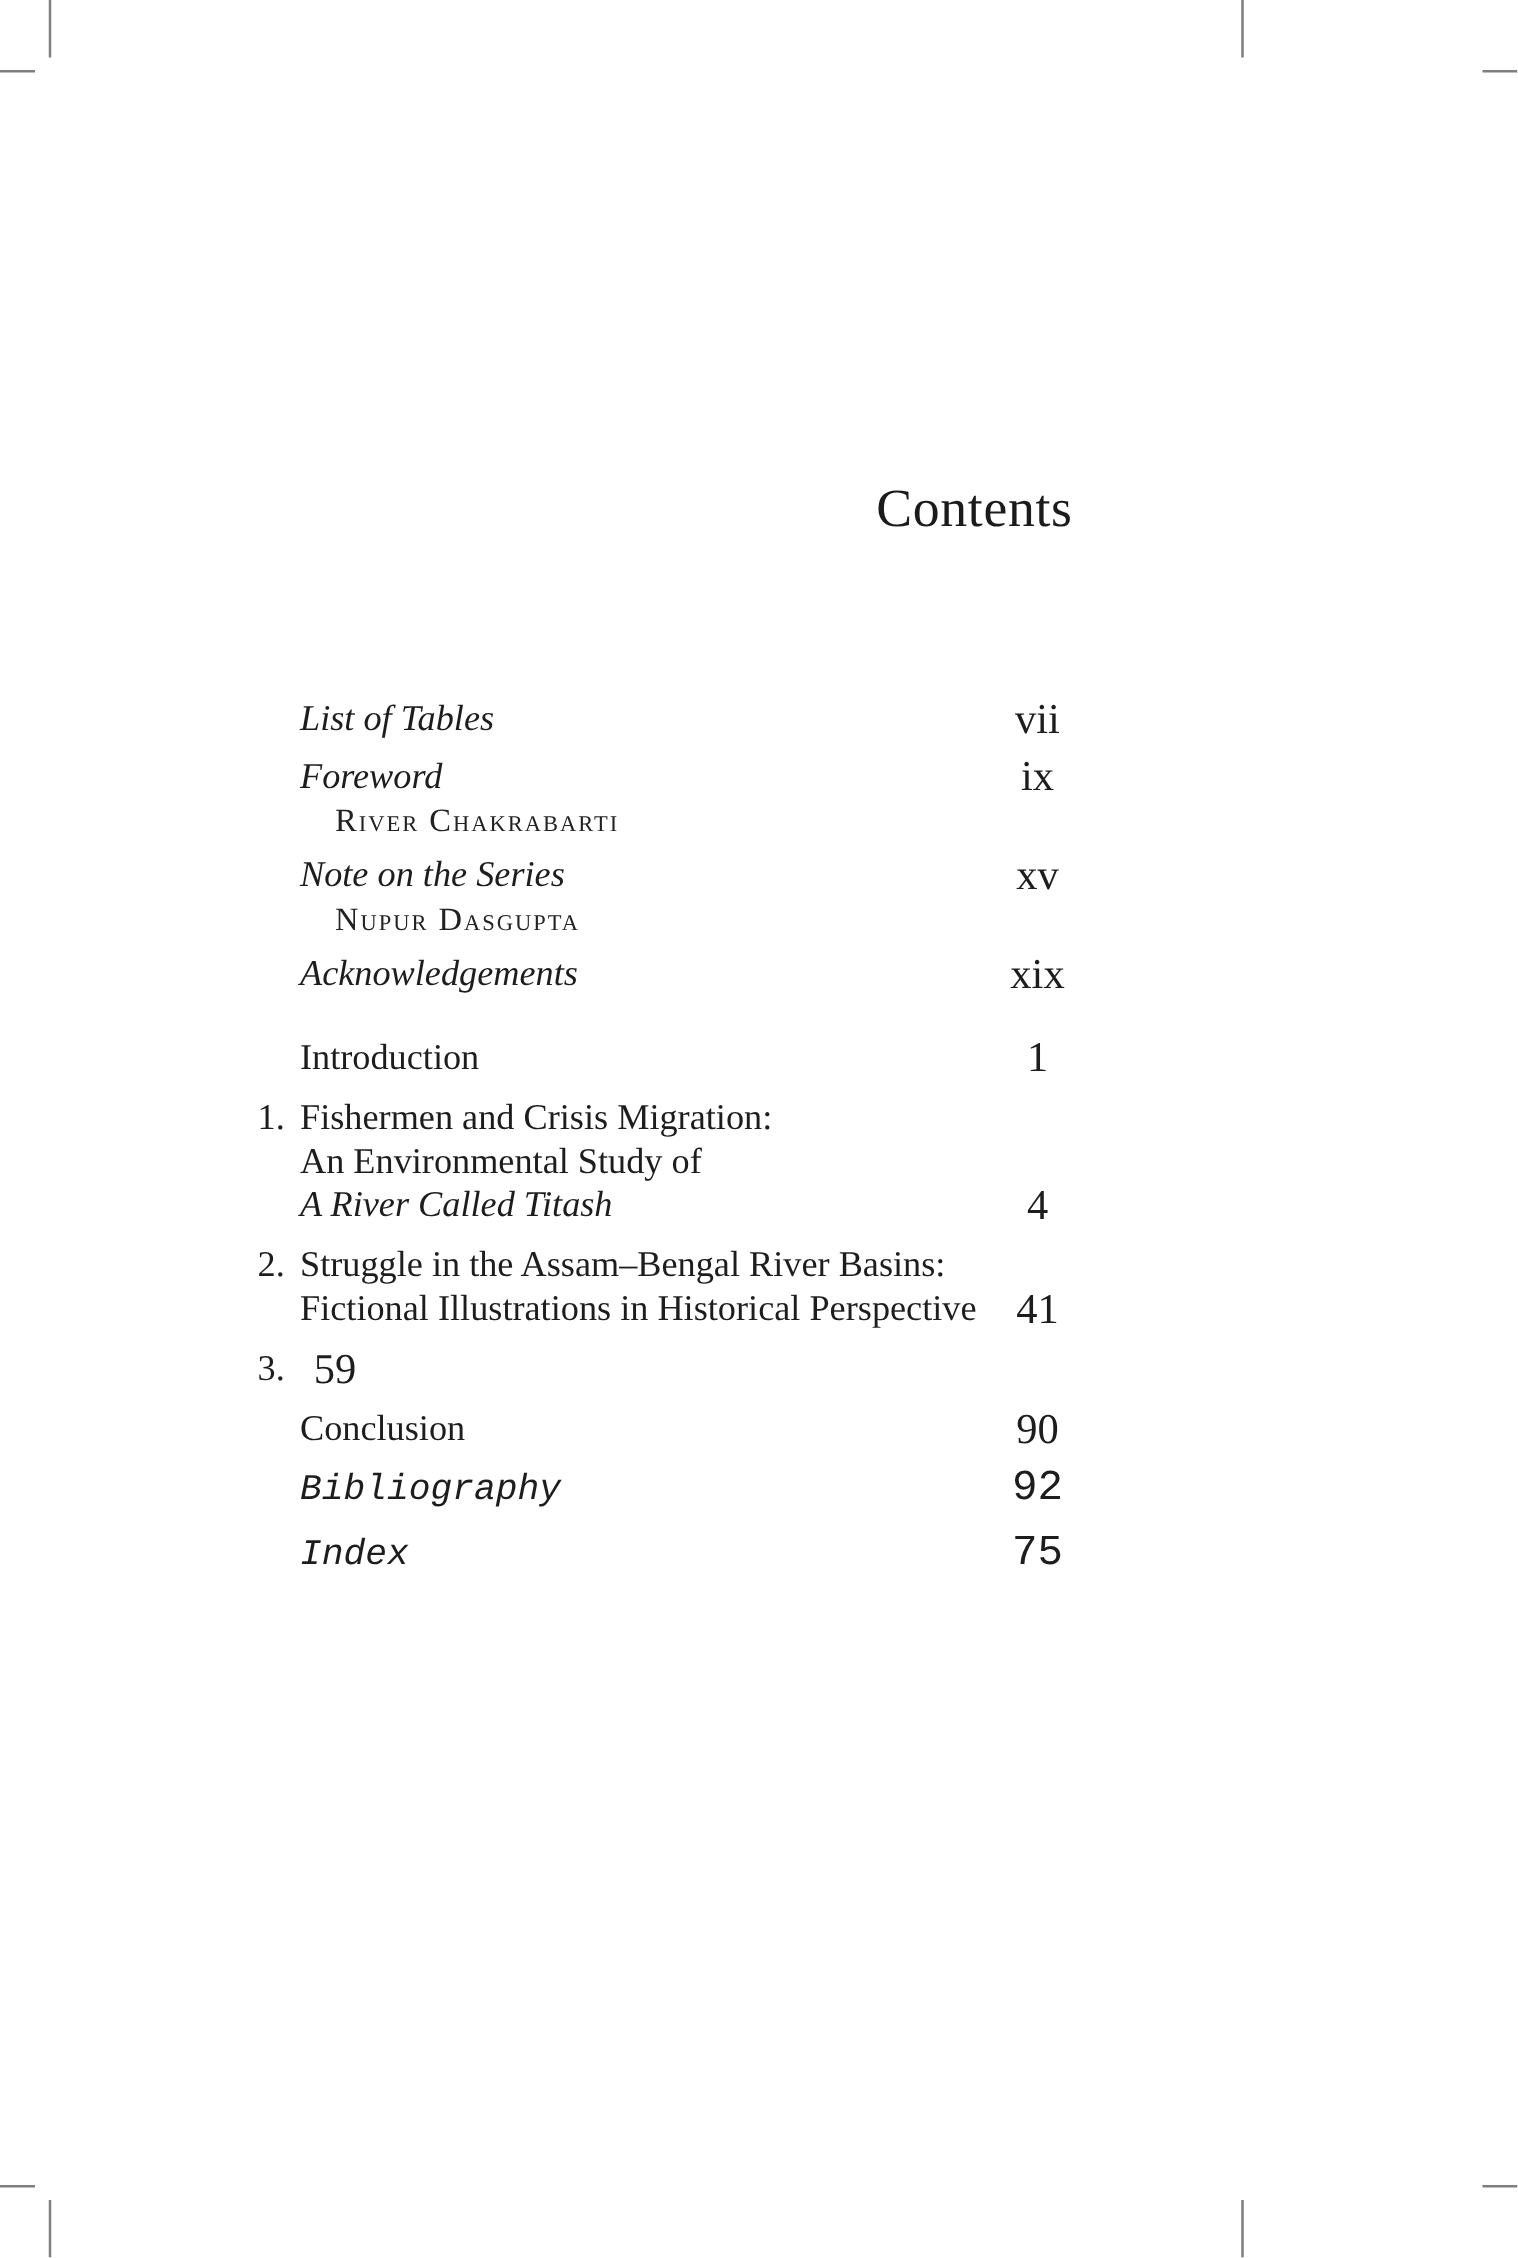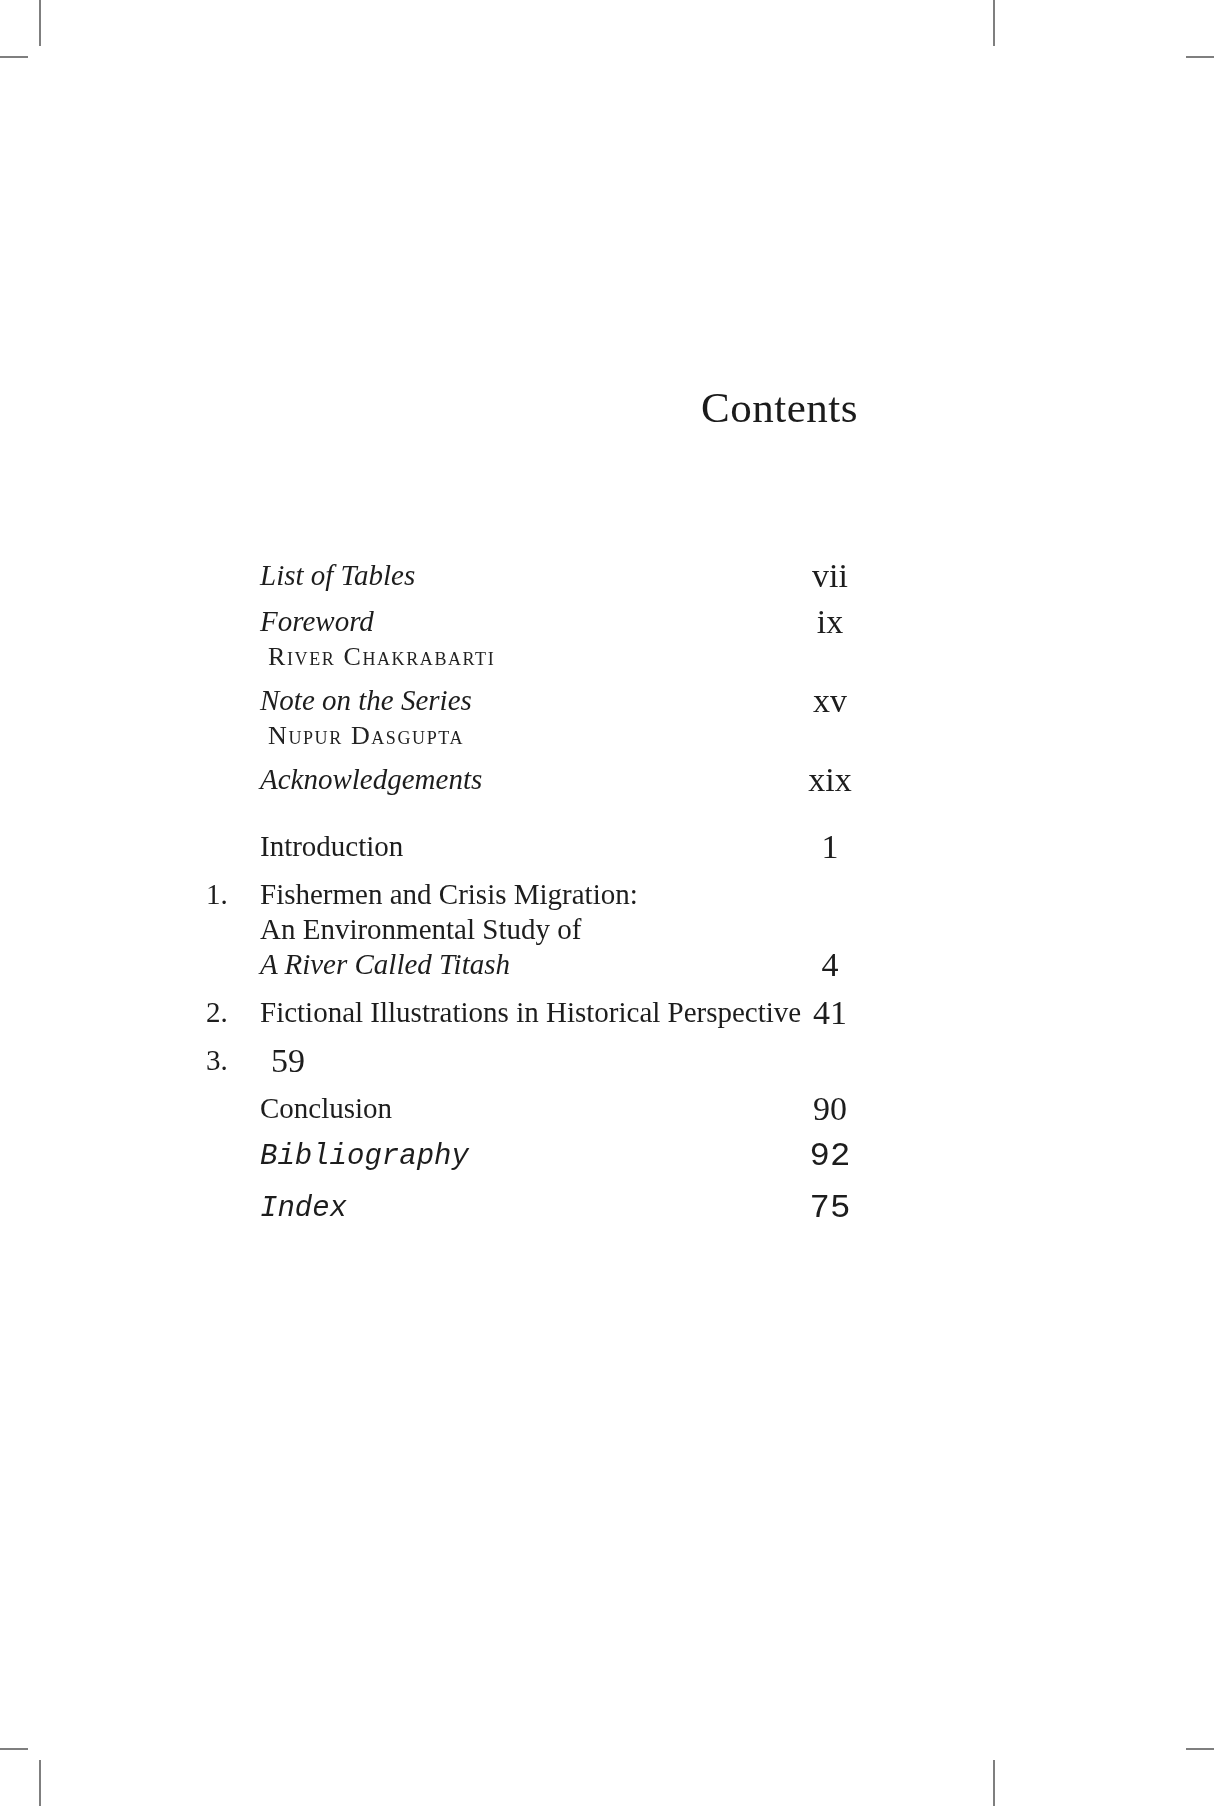--- a/index.html
+++ b/index.html
@@ -36,21 +36,21 @@
   .title {
     font-size: 43px;
     font-weight: 400;
     text-align: right;
     letter-spacing: 0.5px;
     margin: 0 0 126px 0;
     color: #1b1b1b;
   }
 
   .entry { }
-  .row { display: flex; gap: 20px; }
+  .row { display: flex; }
   .num {
     flex: 0 0 34px;
     align-self: flex-start;
     font-size: 29px;
     line-height: 35px;
   }
   .lines { flex: 1 1 auto; min-width: 0; }
   .line {
     font-size: 29px;
     line-height: 35px;
@@ -152,20 +152,21 @@
             <div class="line">An Environmental Study of</div>
             <div class="line italic">A River Called Titash</div>
           </div>
           <span class="pagenum">4</span>
         </div>
       </div>
       <div class="entry">
         <div class="row">
           <span class="num">2.</span>
           <div class="lines">
+            <div class="line">Struggle in the Assam–Bengal River Basins:</div>
             <div class="line">Fictional Illustrations in Historical Perspective</div>
           </div>
           <span class="pagenum">41</span>
         </div>
       </div>
       <div class="entry">
         <div class="row">
           <span class="num">3.</span>
           <span class="pagenum">59</span>
         </div>

